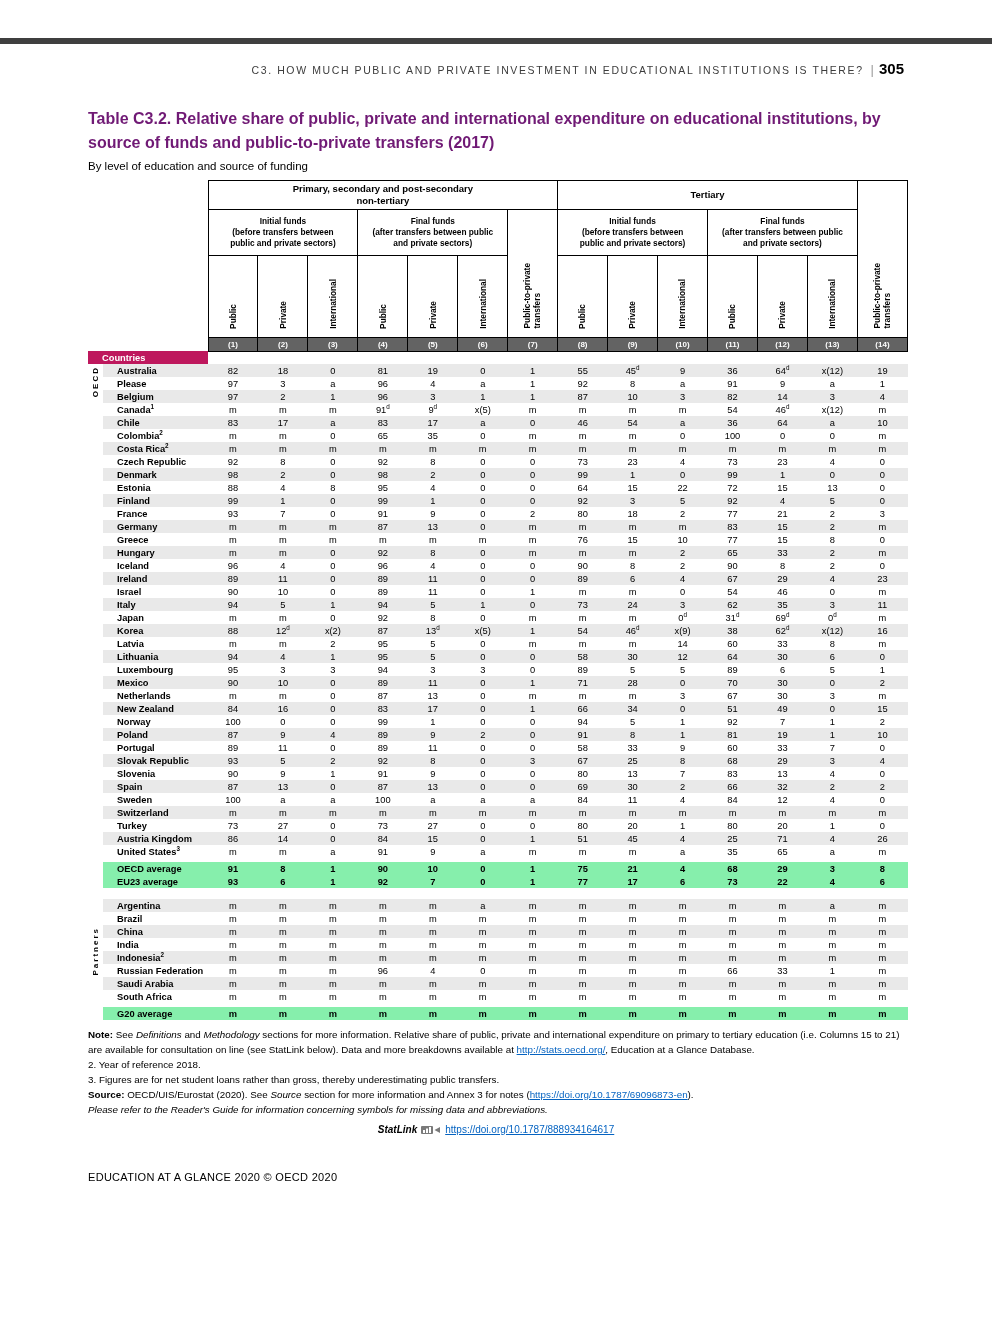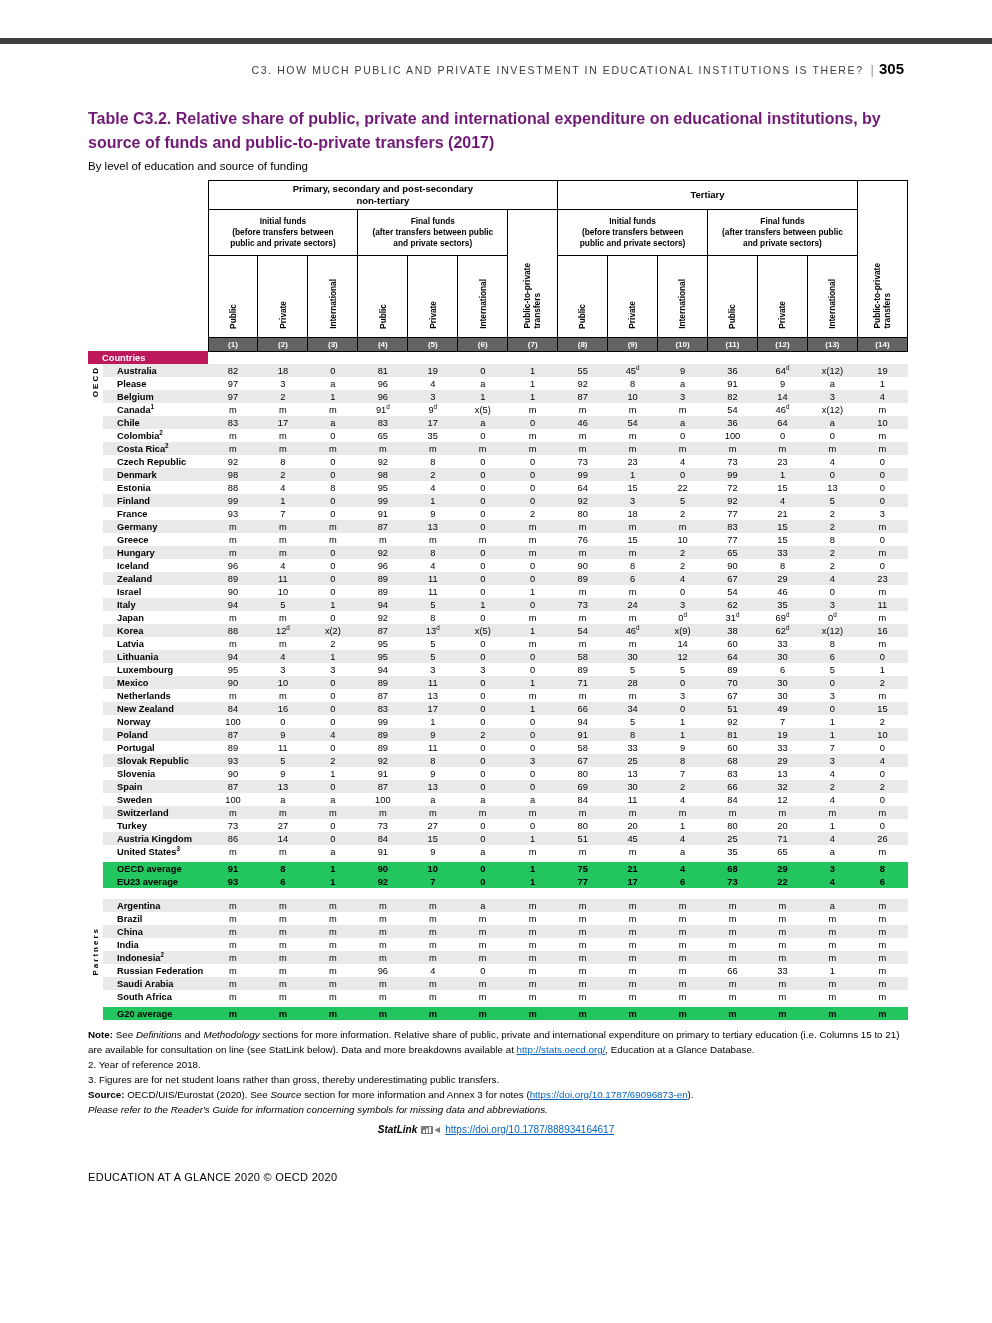--- a/index.html
+++ b/index.html
@@ -24,21 +24,21 @@
   .sub-h { font-size:8.3px; height:46px; line-height:1.3; }
   .rot-cell { vertical-align:bottom; padding-bottom:4px; }
   tr[data-name="header-rotated-row"] .rot-cell { height:82px; }
   .rot { display:inline-block; writing-mode:vertical-rl; transform:rotate(180deg); font-size:8.3px; font-weight:bold; line-height:1.25; white-space:pre-line; text-align:left; }
   .num-row th { background:#636363; color:#fff; font-size:8px; height:14px; padding:1px 0; border:1px solid #000; font-weight:bold; }
 
   tbody td { font-size:9.3px; text-align:center; height:13px; padding:0 2px; }
   td.country { text-align:left; font-weight:bold; white-space:nowrap; overflow:hidden; padding-left:14px; }
   tr.shaded td { background:#e9e9e9; }
   tr.avgrow { font-weight:bold; }
-  tr.avgrow td { background:#22c55e; }
+  tr.avgrow td { background:#86efac; }
   td.countries-cell { background:#be185d; color:#fff; font-weight:bold; text-align:left; padding-left:14px; }
   td.side { background:#fff !important; vertical-align:top; text-align:center; padding-top:2px; width:15px; }
   td.side.mid { vertical-align:middle; }
   .side-label { display:inline-block; writing-mode:vertical-rl; transform:rotate(180deg); font-size:8px; font-weight:bold; letter-spacing:2px; }
   sup { font-size:6.3px; vertical-align:super; line-height:0; }
   tr.spacer td { height:4px; background:#fff !important; padding:0; }
   tr.spacer-lg td { height:11px; }
 
   .notes { margin:8px 88px 0; font-size:9.8px; line-height:1.52; }
   .notes .b { font-weight:bold; }
@@ -426,21 +426,21 @@
             <td data-name="value-cell">0</td>
             <td data-name="value-cell">90</td>
             <td data-name="value-cell">8</td>
             <td data-name="value-cell">2</td>
             <td data-name="value-cell">90</td>
             <td data-name="value-cell">8</td>
             <td data-name="value-cell">2</td>
             <td data-name="value-cell">0</td>
           </tr>
           <tr class="shaded" data-name="table-row">
-            <td class="country" data-name="country-label">Zealand</td>
+            <td class="country" data-name="country-label">Ireland</td>
             <td data-name="value-cell">89</td>
             <td data-name="value-cell">11</td>
             <td data-name="value-cell">0</td>
             <td data-name="value-cell">89</td>
             <td data-name="value-cell">11</td>
             <td data-name="value-cell">0</td>
             <td data-name="value-cell">0</td>
             <td data-name="value-cell">89</td>
             <td data-name="value-cell">6</td>
             <td data-name="value-cell">4</td>

